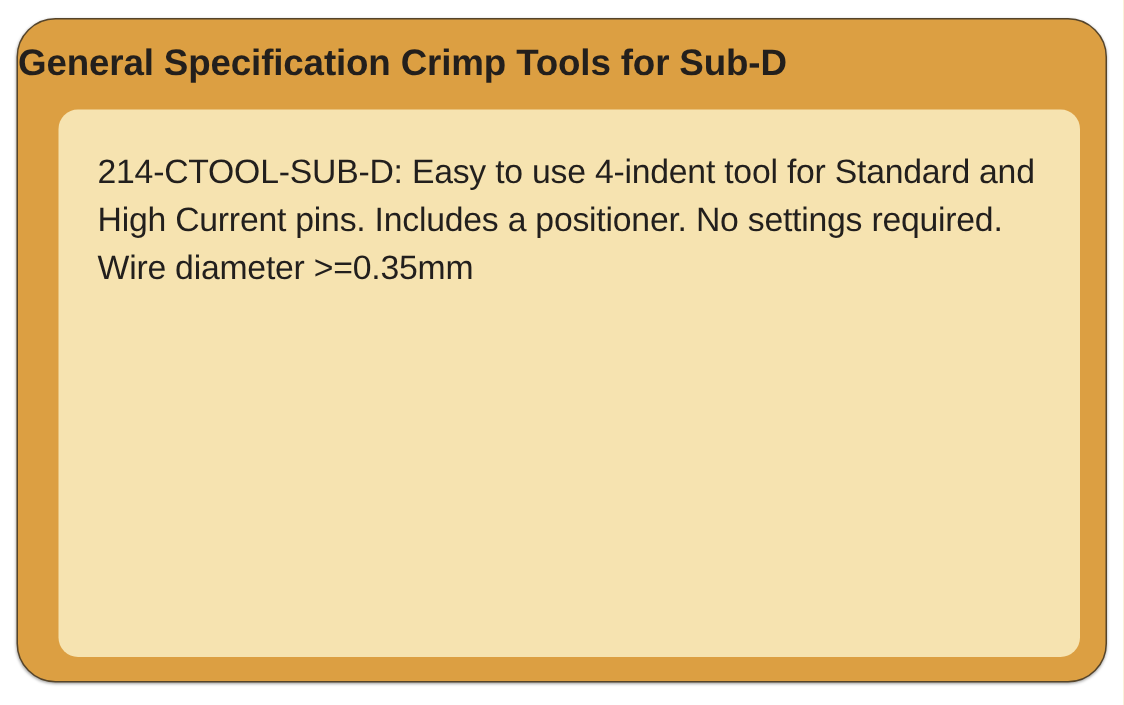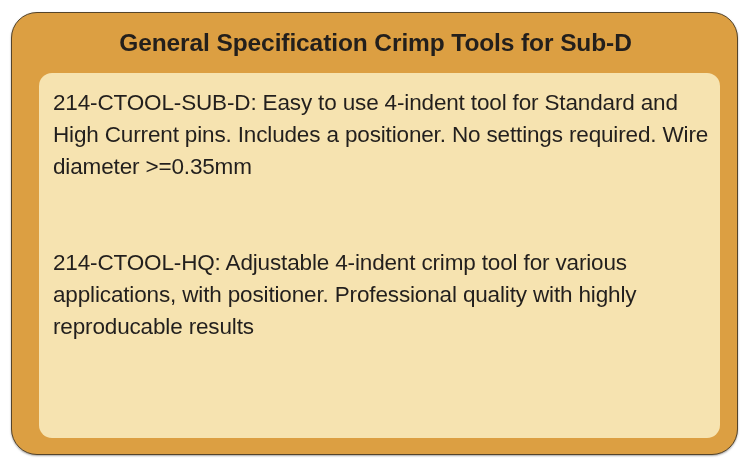--- a/index.html
+++ b/index.html
@@ -26,21 +26,20 @@
     border: 1px solid #55442a;
     border-radius: 26px;
     box-shadow: 0 1px 2px rgba(0,0,0,0.35);
   }
 
   #panel-title {
     position: absolute;
     left: 0;
     top: 16px;
     width: 727px;
-    text-align: center;
     font-size: 24.5px;
     font-weight: bold;
     color: #231f1c;
     letter-spacing: -0.1px;
     white-space: nowrap;
   }
 
   #spec-body {
     position: absolute;
     left: 27px;
@@ -50,21 +49,21 @@
     box-sizing: border-box;
     background: #f6e3b0;
     border-radius: 13px;
     padding: 14px 6px 0 14px;
   }
 
   .spec-para {
     font-size: 22.5px;
     line-height: 32px;
     color: #221f1d;
-    margin: 0;
+    margin: 12px;
     letter-spacing: -0.15px;
   }
 
   .para-gap {
     height: 32px;
   }
 </style>
 </head>
 <body>
 
@@ -74,16 +73,15 @@
 
   <div id="spec-body">
 
     <p class="spec-para">214-CTOOL-SUB-D: Easy to use 4-indent tool for Standard and High Current pins. Includes a positioner. No settings required. Wire diameter &gt;=0.35mm</p>
 
     <div class="para-gap"></div>
 
 
     <div class="para-gap"></div>
 
-    <p class="spec-para">214-CTOOL-HQ: Adjustable 4-indent crimp tool for various applications, with positioner. Professional quality with highly reproducable results</p>
 
   </div>
 </div>
 
 </body></html>

